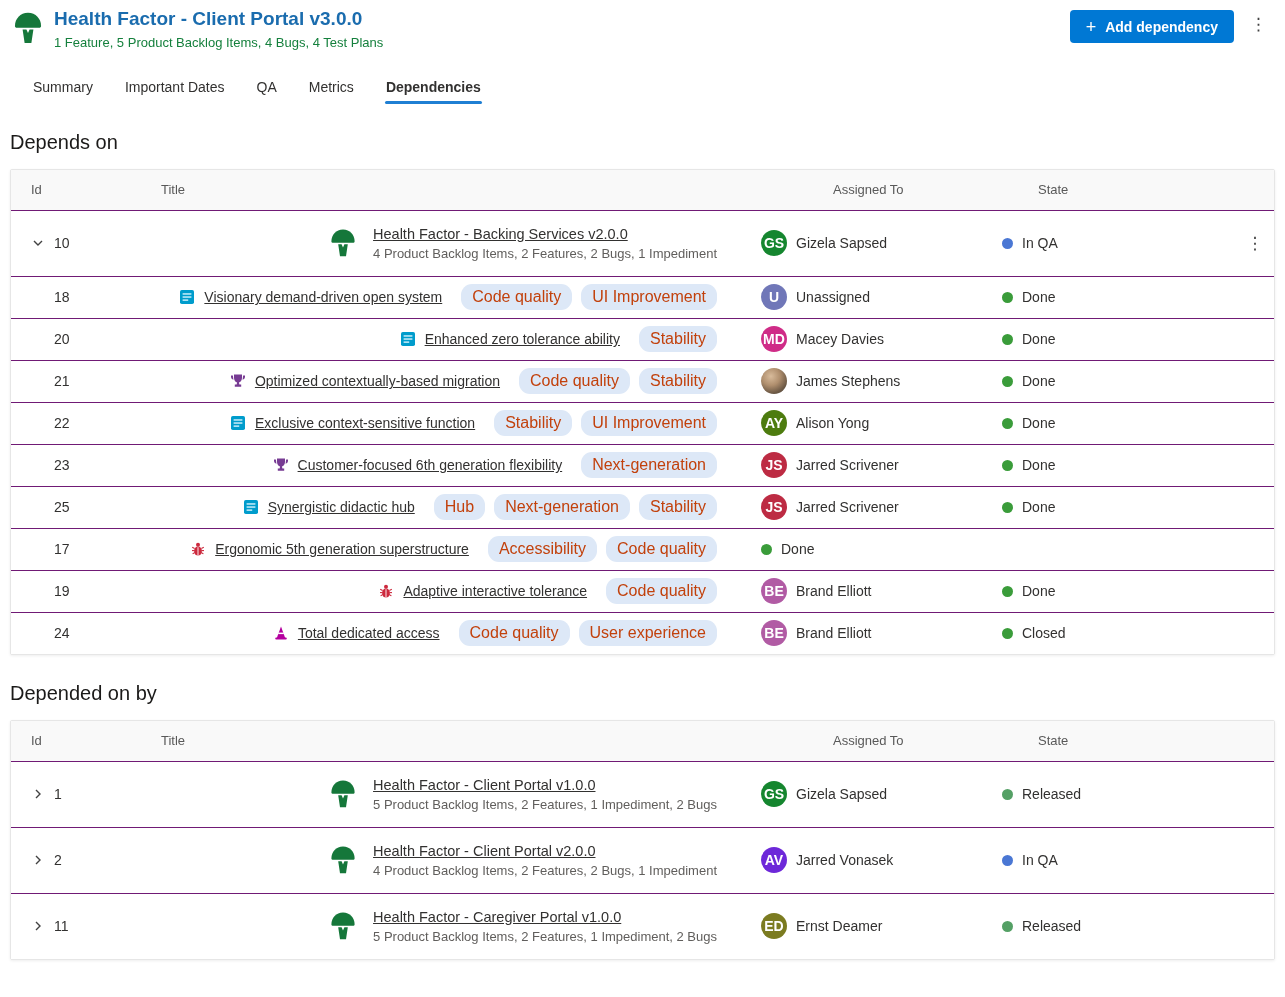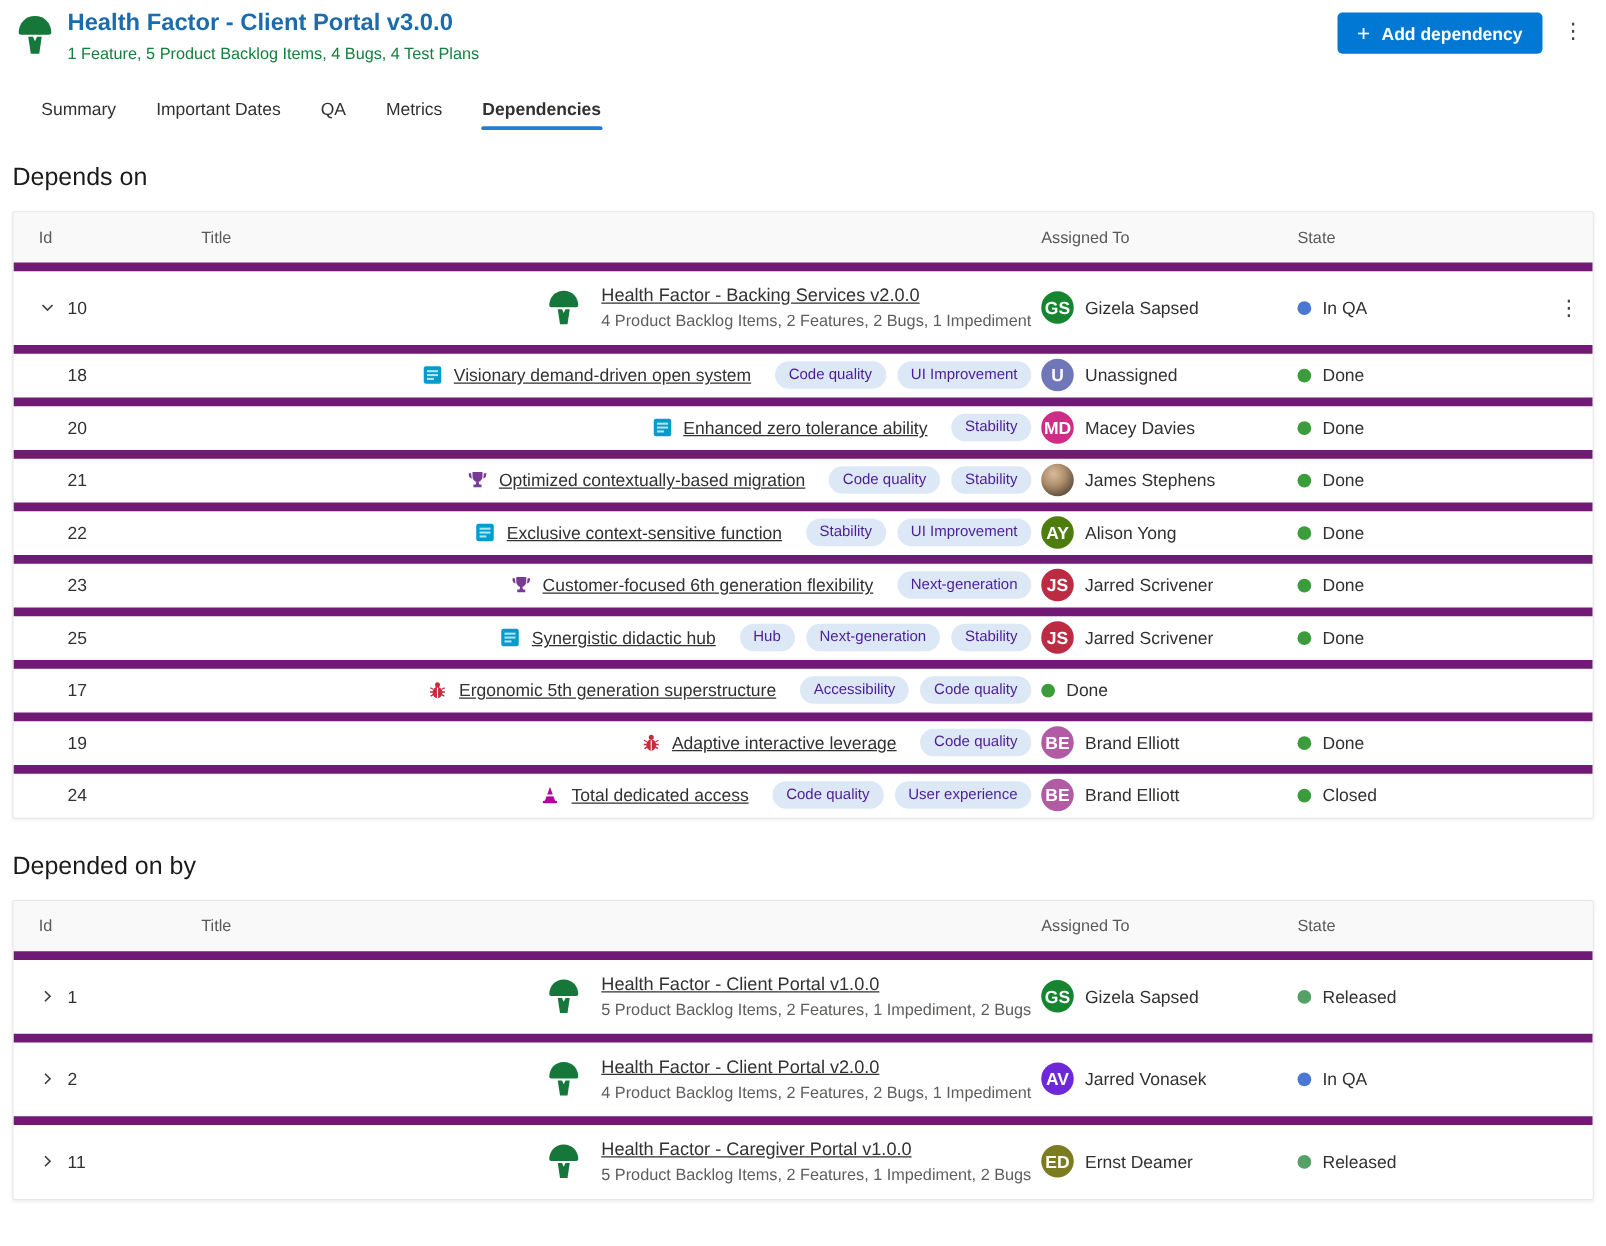--- a/index.html
+++ b/index.html
@@ -38,35 +38,35 @@
     border: 1px solid #e6e6e6; border-radius: 2px;
     box-shadow: 0 1px 3px rgba(0,0,0,.07);
   }
   .grid-row {
     display: grid;
     grid-template-columns: 130px 1fr 205px 198px 38px;
     align-items: center;
     padding-left: 20px;
   }
   .thead { height: 40px; background: #f9f9f9; color: #595959; font-size: 13px; }
-  .row { min-height: 42px; border-top: 7px solid #701a75; background: #fff; }
+  .row { min-height: 42px; border-top: 1px solid #701a75; background: #fff; gap: 36px; }
   .row.parent { min-height: 66px; }
   
   .cell-id { display: flex; align-items: center; gap: 9px; font-size: 14px; color: #323130; }
   .chev { width: 14px; height: 14px; flex: none; display: flex; align-items: center; justify-content: center; cursor: pointer; }
   .chev.empty { cursor: default; }
   .cell-title { display: flex; align-items: center; gap: 9px; padding-right: 8px; min-width: 0; justify-content: flex-end; }
   .row.parent .cell-title { gap: 14px; }
   .wi-icon { flex: none; display: flex; }
   .title-col { display: flex; flex-direction: column; gap: 4px; min-width: 0; }
   .link { color: #323130; text-decoration: underline; cursor: pointer; font-size: 14px; white-space: nowrap; }
   .row.parent .link { font-size: 14.5px; }
   .wi-sub { font-size: 13px; color: #605e5c; white-space: nowrap; }
   .tags { display: flex; gap: 9px; margin-left: 10px; }
-  .tag { background: #dde8f7; color: #4c1d95; border-radius: 11px; padding: 4px 11px; font-size: 12px; line-height: 1.15; white-space: nowrap; }
+  .tag { background: #dde8f7; color: #c2410c; border-radius: 11px; padding: 4px 11px; font-size: 16px; line-height: 1.15; white-space: nowrap; }
   .cell-assigned { display: flex; align-items: center; gap: 9px; font-size: 14px; }
   .avatar {
     width: 26px; height: 26px; border-radius: 50%; flex: none;
     color: #fff; font-size: 14px; font-weight: 700;
     display: flex; align-items: center; justify-content: center;
   }
   .avatar.photo { background: radial-gradient(circle at 38% 32%, #d8bb9b 0%, #b08f6e 38%, #6e5a46 70%, #42403c 100%); }
   .cell-state { display: flex; align-items: center; gap: 9px; font-size: 14px; }
   .dot { width: 11px; height: 11px; border-radius: 50%; flex: none; }
   .cell-kebab { display: flex; justify-content: center; }
@@ -365,21 +365,21 @@
       <line x1="2.6" y1="12.9" x2="4.8" y2="11.5"></line>
                   <line x1="13.8" y1="6.2" x2="11.4" y2="7.4"></line>
       <line x1="14" y1="9.6" x2="11.5" y2="9.6"></line>
                   <line x1="13.4" y1="12.9" x2="11.2" y2="11.5"></line>
                 </g>
     <circle cx="8" cy="3.7" r="2" fill="#cc293d"></circle>
     <ellipse cx="8" cy="10" rx="3.9" ry="4.6" fill="#cc293d"></ellipse>
     <line x1="8" y1="6.2" x2="8" y2="14.4" stroke="#fff" stroke-width=".9"></line>
               </svg>
             </span>
-            <a class="link">Adaptive interactive leverage</a>
+            <a class="link">Adaptive interactive tolerance</a>
             <span class="tags">
               <span class="tag">Code quality</span>
             </span>
           </div>
       <div class="cell-assigned">
             <span class="avatar" style="background:#b15ba4">BE</span>
             <span>Brand Elliott</span>
           </div>
       <div class="cell-state">
         <span class="dot" style="background:#3a9c3a"></span>

